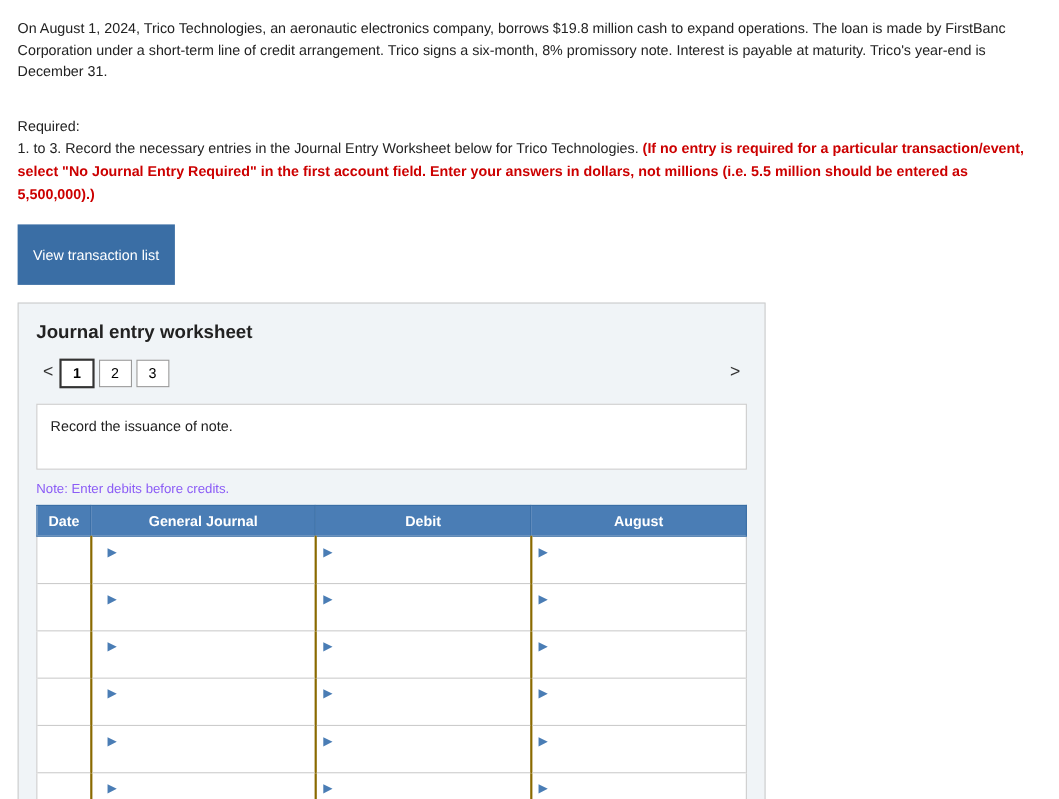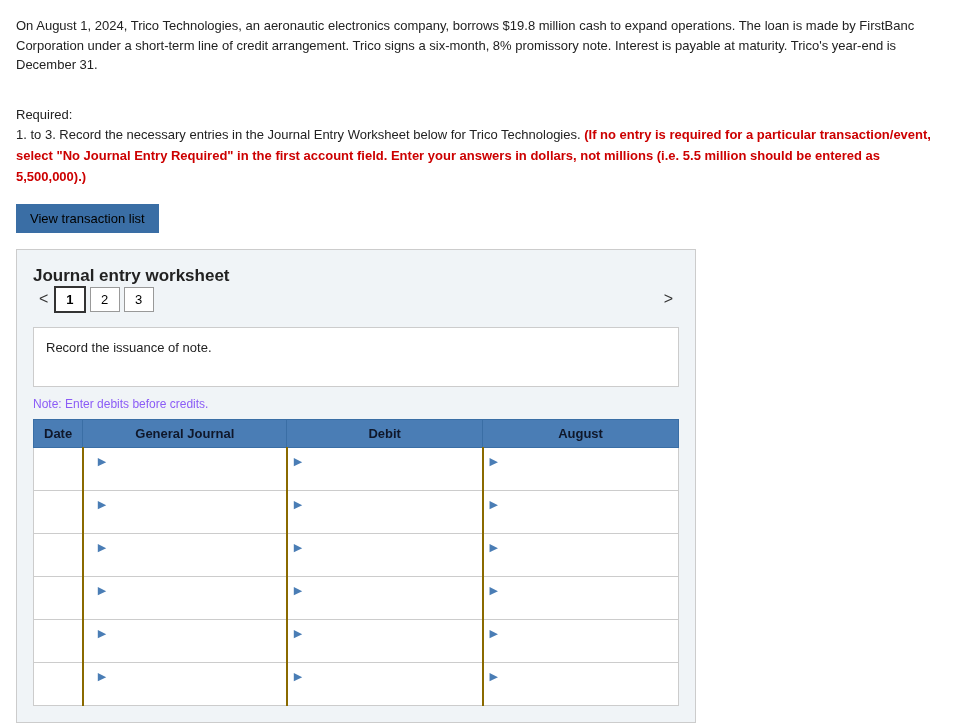--- a/index.html
+++ b/index.html
@@ -24,36 +24,37 @@
     }
     .required-label {
       font-weight: normal;
     }
     .red-bold {
       color: #c00;
       font-weight: bold;
     }
     .view-transaction-btn {
       background-color: #3a6ea5;
-      color: #000000;
+      color: #ffffff;
       border: none;
-      padding: 7px 14px;
+      padding: 20px 14px;
       font-size: 13px;
       cursor: pointer;
       margin-bottom: 16px;
     }
     .worksheet-container {
       border: 1px solid #ccc;
       background: #f0f4f7;
       padding: 16px;
       width: 680px;
     }
     .worksheet-title {
       font-size: 17px;
       font-weight: bold;
+      margin-bottom: 14px;
     }
     .tab-navigation {
       display: flex;
       align-items: center;
       margin-bottom: 14px;
     }
     .nav-arrow {
       background: none;
       border: none;
       font-size: 16px;
@@ -90,21 +91,21 @@
       font-size: 12px;
       margin-bottom: 8px;
     }
     .journal-table {
       width: 100%;
       border-collapse: collapse;
       background: #fff;
     }
     .journal-table thead tr {
       background: #4a7db5;
-      color: #0f172a;
+      color: #ffffff;
     }
     .journal-table thead th {
       padding: 6px 10px;
       text-align: center;
       font-size: 13px;
       border: 1px solid #3a6ea5;
     }
     .journal-table tbody tr {
       border-bottom: 1px solid #ccc;
     }

